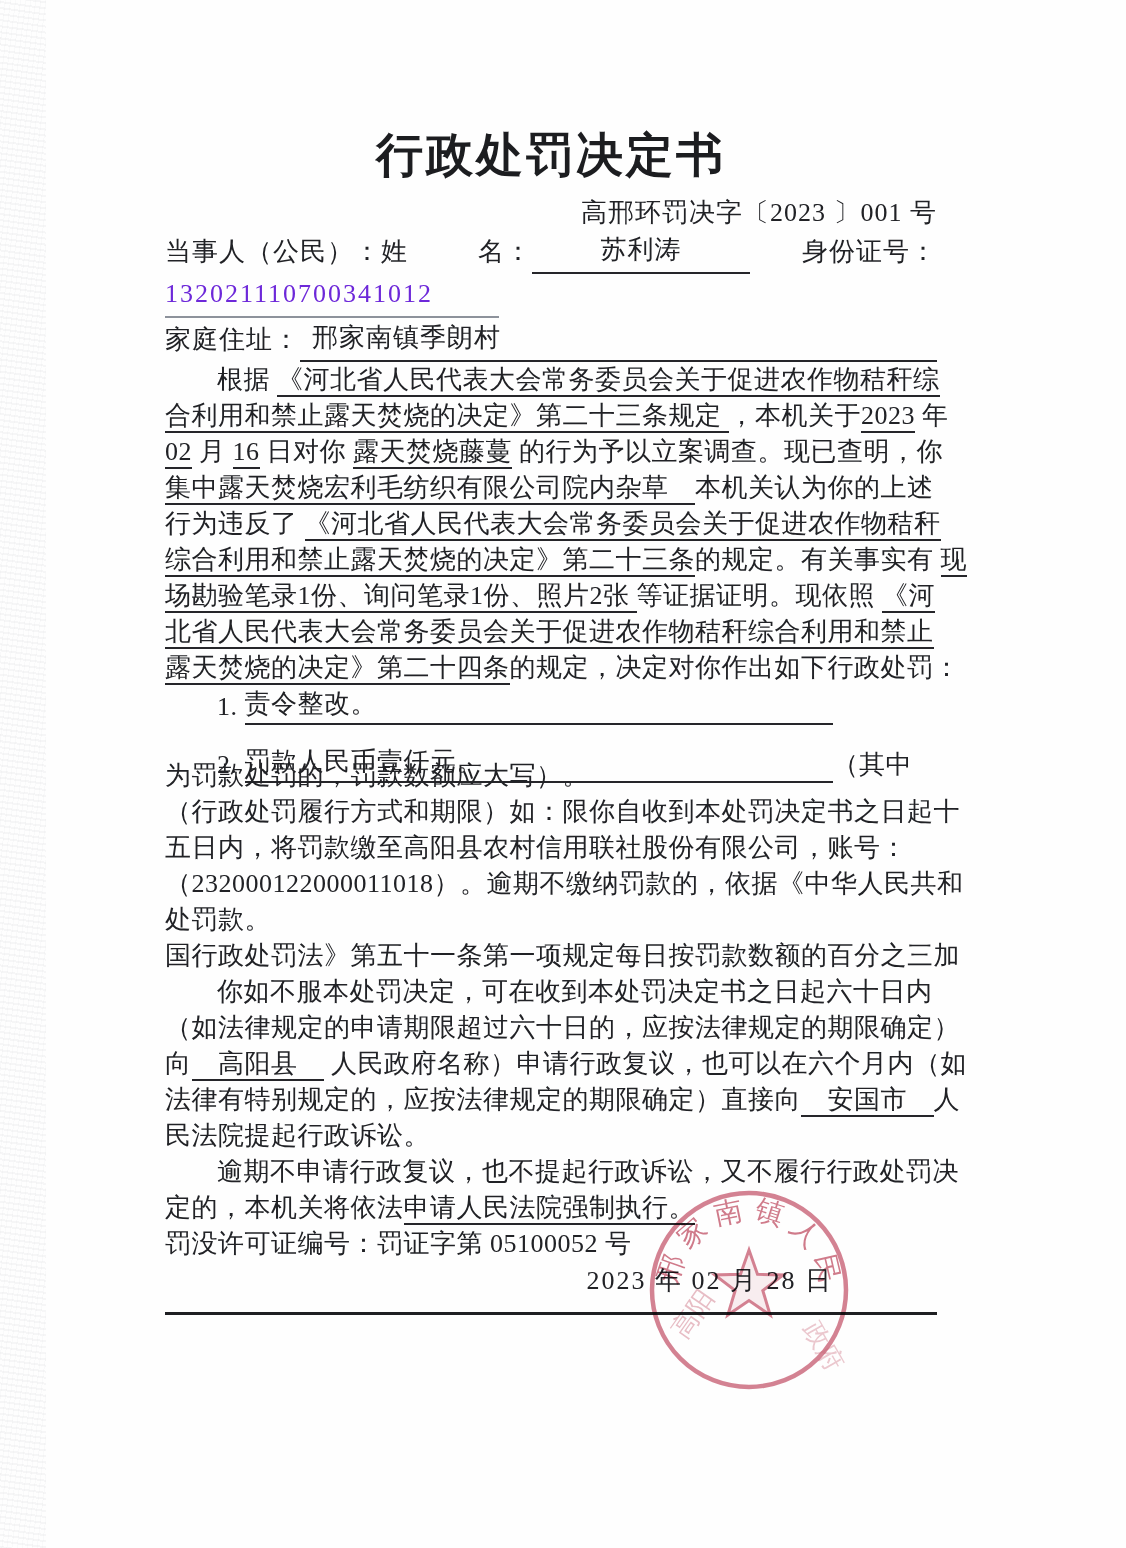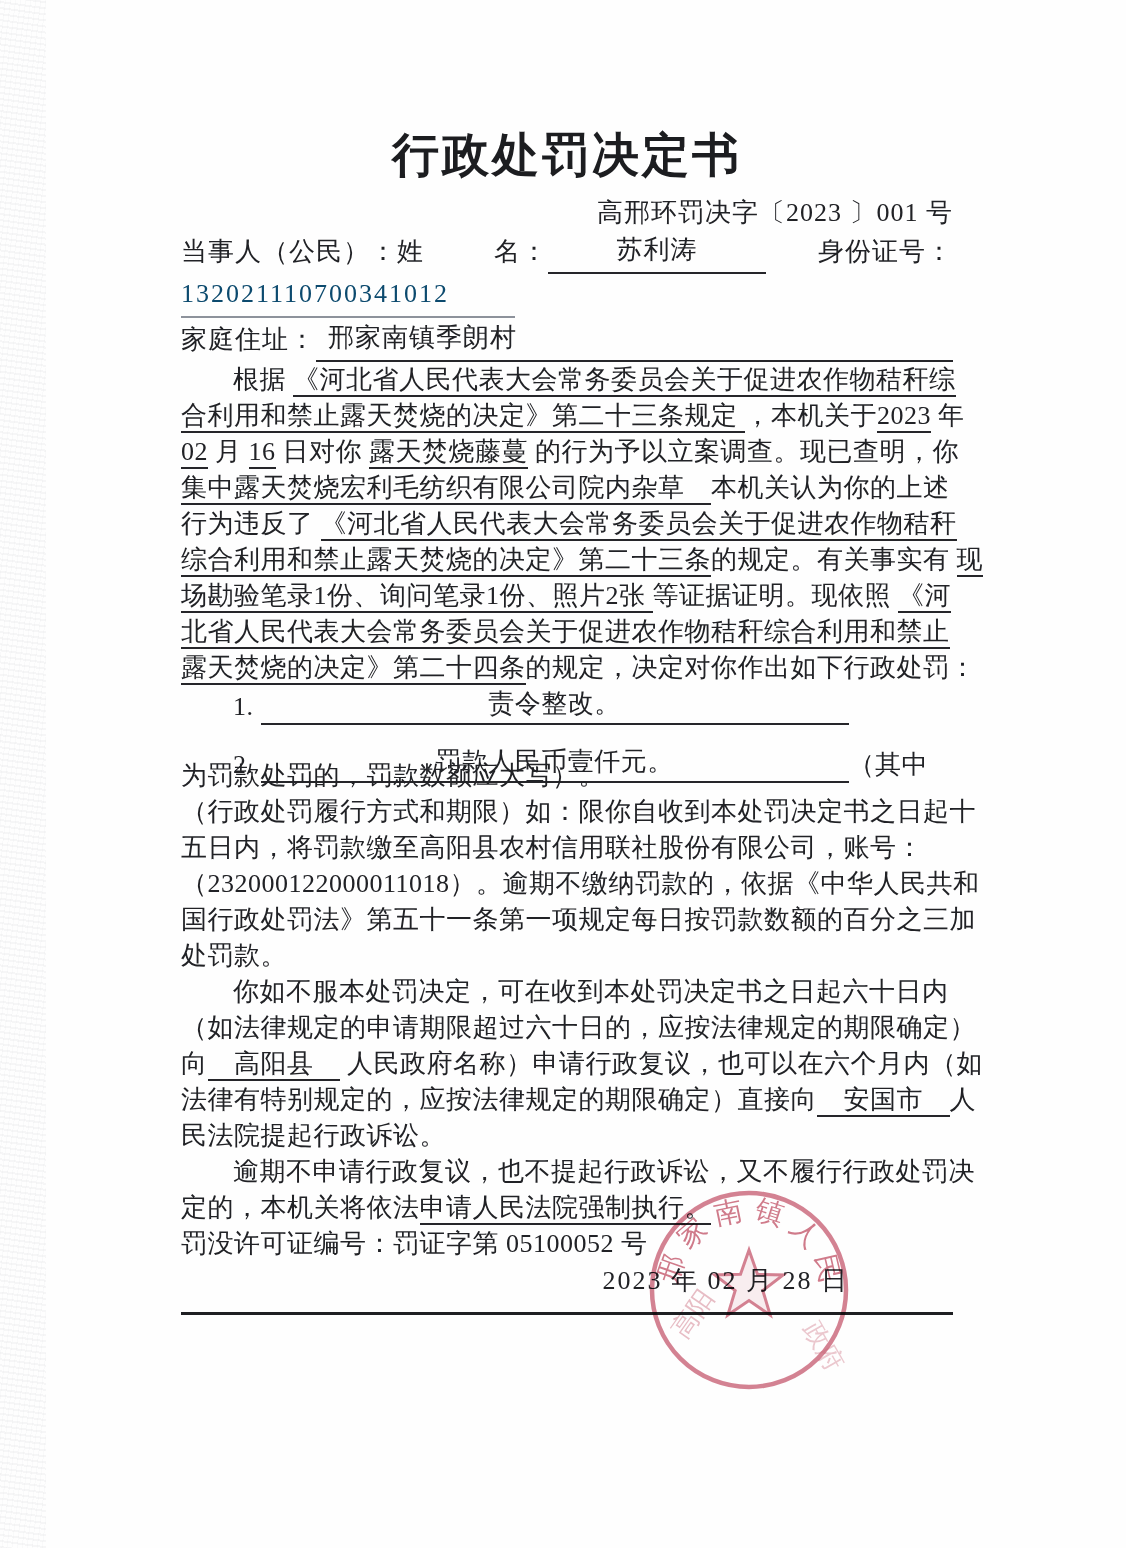--- a/index.html
+++ b/index.html
@@ -12,21 +12,21 @@
     color:#212226;
   }
   
   .noise{
     position:absolute;left:0;top:0;width:46px;height:100%;
     background:
       repeating-linear-gradient(8deg, rgba(190,193,197,.28) 0 2px, transparent 2px 6px),
       repeating-linear-gradient(97deg, rgba(205,207,210,.20) 0 1px, transparent 1px 5px);
     opacity:.45;
   }
-  .content{position:absolute;left:181px;top:0;width:772px;}
+  .content{position:absolute;left:165px;top:0;width:772px;}
   .doc-title{
     margin-top:124px;
     text-align:center;
     font-size:47px;font-weight:bold;
     letter-spacing:3px;
     color:#1c1d20;
   }
   .doc-number{
     margin-top:8px;
     text-align:right;
@@ -41,30 +41,30 @@
   .hrow .gap{width:70px;}
   .blank{
     display:inline-block;
     border-bottom:2px solid #26262a;
     vertical-align:bottom;
   }
   .name-blank{width:218px;text-align:center;}
   .push-right{margin-left:auto;}
   .id-row{height:44px;}
   .id-blank{width:334px;text-align:left;border-bottom-color:#8d929b;}
-  .id-value{color:#0c4a6e;letter-spacing:2px;}
+  .id-value{color:#6d28d9;letter-spacing:2px;}
   .addr-blank{flex:1;padding-left:12px;text-align:left;}
   .bline{
     font-size:26px;line-height:36px;height:36px;
     white-space:nowrap;letter-spacing:0.5px;
   }
   .bline.ind{padding-left:52px;}
   .seg{white-space:pre;}
   .u{border-bottom:2px solid #26262a;padding-bottom:1px;}
-  .seg.blank{display:inline-block;text-align:center;}
+  .seg.blank{display:inline-block;text-align:left;}
   .sig-line{
     font-size:26px;line-height:38px;
     text-align:right;padding-right:36px;letter-spacing:1px;
   }
   .date-line{
     font-size:26px;line-height:38px;
     text-align:right;padding-right:104px;letter-spacing:2px;
   }
   .bottom-rule{
     margin-top:12px;height:3px;background:#1e1f22;width:100%;
@@ -112,22 +112,22 @@
         <div class="bline"><span class="seg u">综合利用和禁止露天焚烧的决定》第二十三条</span><span class="seg">的规定。有关事实有 </span><span class="seg u">现</span></div>
         <div class="bline"><span class="seg u">场勘验笔录1份、询问笔录1份、照片2张 </span><span class="seg">等证据证明。现依照 </span><span class="seg u">《河</span></div>
         <div class="bline"><span class="seg u">北省人民代表大会常务委员会关于促进农作物秸秆综合利用和禁止</span></div>
         <div class="bline"><span class="seg u">露天焚烧的决定》第二十四条</span><span class="seg">的规定，决定对你作出如下行政处罚：</span></div>
         <div class="bline ind"><span class="seg">1. </span><span class="seg u blank" style="width: 588px;">责令整改。</span></div>
         <div class="bline ind"><span class="seg">2. </span><span class="seg u blank" style="width: 588px; margin-top: 22px;">罚款人民币壹仟元。</span><span class="seg">（其中</span></div>
         <div class="bline"><span class="seg">为罚款处罚的，罚款数额应大写）。</span></div>
         <div class="bline"><span class="seg">（行政处罚履行方式和期限）如：限你自收到本处罚决定书之日起十</span></div>
         <div class="bline"><span class="seg">五日内，将罚款缴至高阳县农村信用联社股份有限公司，账号：</span></div>
         <div class="bline"><span class="seg">（232000122000011018）。逾期不缴纳罚款的，依据《中华人民共和</span></div>
+        <div class="bline"><span class="seg">处罚款。</span></div>
         <div class="bline"><span class="seg">国行政处罚法》第五十一条第一项规定每日按罚款数额的百分之三加</span></div>
-        <div class="bline"><span class="seg">处罚款。</span></div>
         <div class="bline ind"><span class="seg">你如不服本处罚决定，可在收到本处罚决定书之日起六十日内</span></div>
         <div class="bline"><span class="seg">（如法律规定的申请期限超过六十日的，应按法律规定的期限确定）</span></div>
         <div class="bline"><span class="seg">向</span><span class="seg u">　高阳县　</span><span class="seg"> 人民政府名称）申请行政复议，也可以在六个月内（如</span></div>
         <div class="bline"><span class="seg">法律有特别规定的，应按法律规定的期限确定）直接向</span><span class="seg u">　安国市　</span><span class="seg">人</span></div>
         <div class="bline"><span class="seg">民法院提起行政诉讼。</span></div>
         <div class="bline ind"><span class="seg">逾期不申请行政复议，也不提起行政诉讼，又不履行行政处罚决</span></div>
         <div class="bline"><span class="seg">定的，本机关将依法</span><span class="seg u">申请人民法院强制执行。</span></div>
         <div class="bline"><span class="seg">罚没许可证编号：罚证字第 05100052 号</span></div>
       </div>
 

